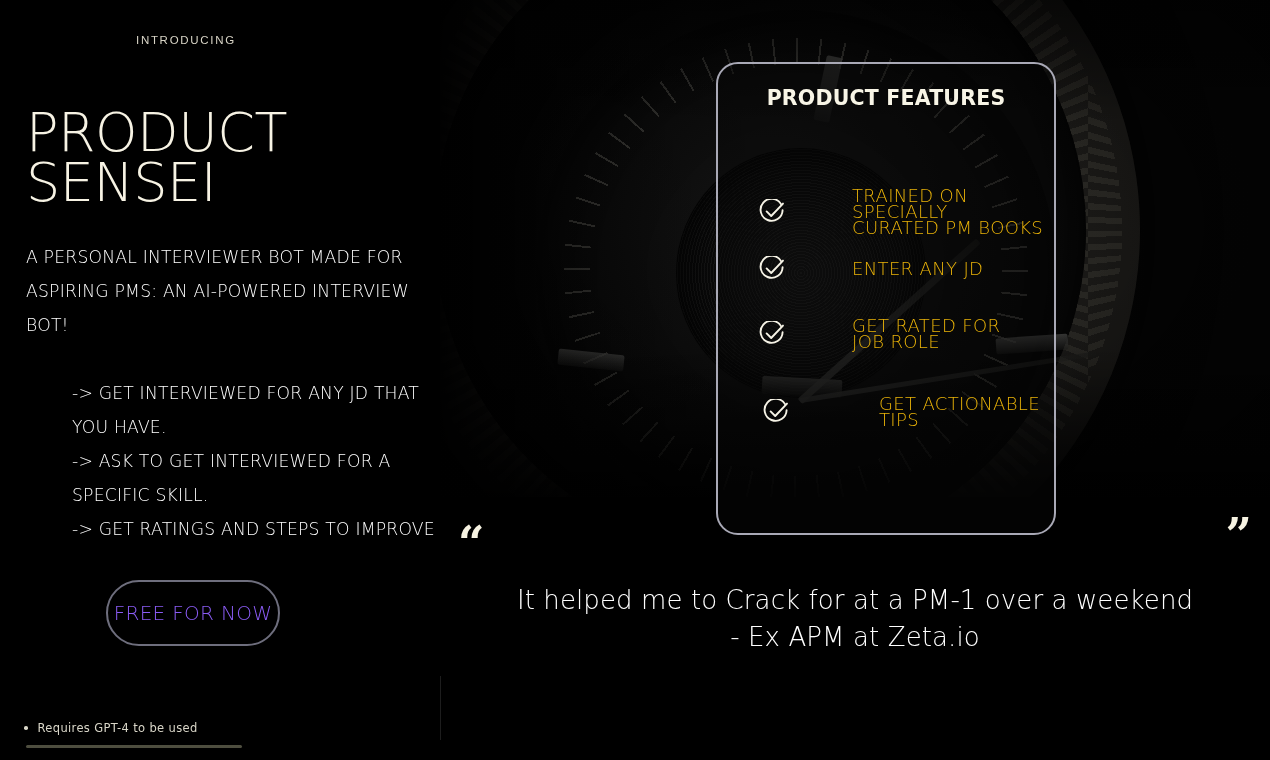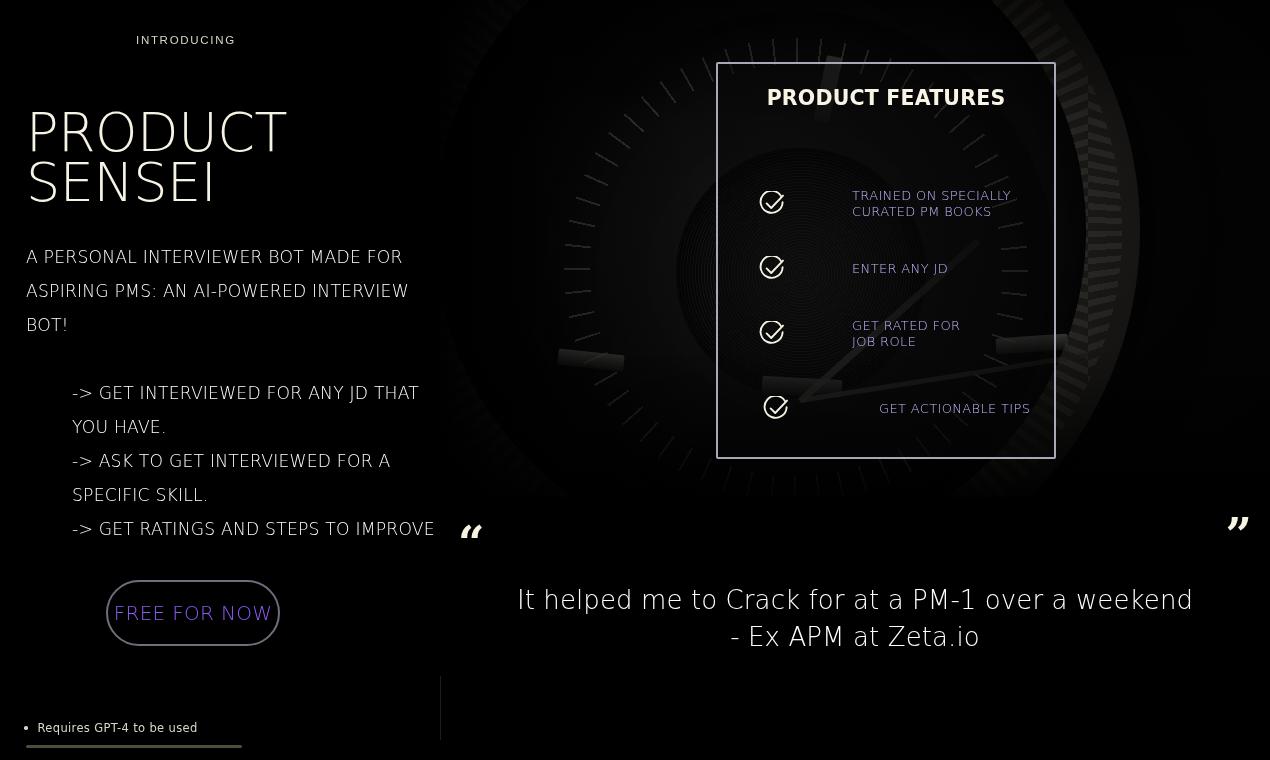--- a/index.html
+++ b/index.html
@@ -192,23 +192,23 @@
     position:absolute; inset:0;
     background:
       linear-gradient(90deg, rgba(0,0,0,0.95) 0%, rgba(0,0,0,0.25) 14%, rgba(0,0,0,0) 40%),
       linear-gradient(180deg, rgba(0,0,0,0.55) 0%, rgba(0,0,0,0) 25%, rgba(0,0,0,0) 70%, rgba(0,0,0,0.9) 100%),
       radial-gradient(ellipse 85% 95% at 50% 45%, rgba(0,0,0,0) 35%, rgba(0,0,0,0.75) 100%);
   }
 
   
   #features-panel {
     position:absolute; left:716px; top:62px;
-    width:340px; height:397px;
+    width:340px; height:473px;
     border:2px solid #a9a9b6;
-    border-radius:2px;
+    border-radius:22px;
     background:rgba(8,8,8,0.42);
   }
   #panel-title {
     position:absolute; left:0; top:22px;
     width:100%;
     text-align:center;
     font-size:20.5px;
     font-weight:700;
     letter-spacing:0.2px;
     color:#f8f5e6;
@@ -219,22 +219,22 @@
     position:absolute;
     display:flex;
     align-items:center;
     gap:0;
   }
   .feature-row .check {
     width:26px; height:26px;
     flex:0 0 auto;
   }
   .feature-row .ftext {
-    color:#c4b5fd;
-    font-size:13px;
+    color:#eab308;
+    font-size:18px;
     line-height:16px;
     letter-spacing:0.35px;
     font-weight:300;
     font-family:"DejaVu Sans", sans-serif;
     white-space:pre-line;
   }
 
   #feat-0 { left:41px; top:124px; }
   #feat-0 .ftext { margin-left:67px; }
   #feat-1 { left:41px; top:192px; }

